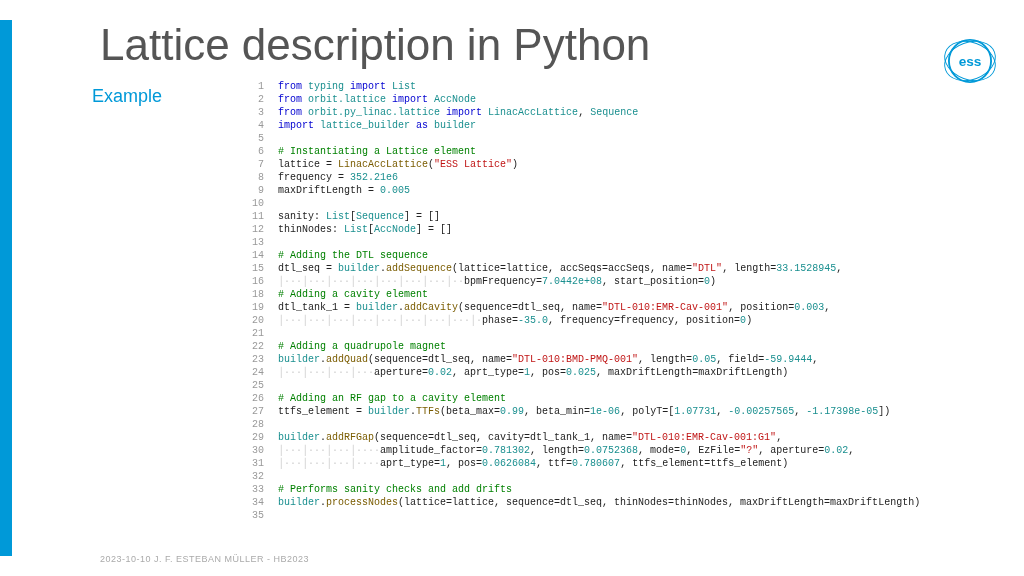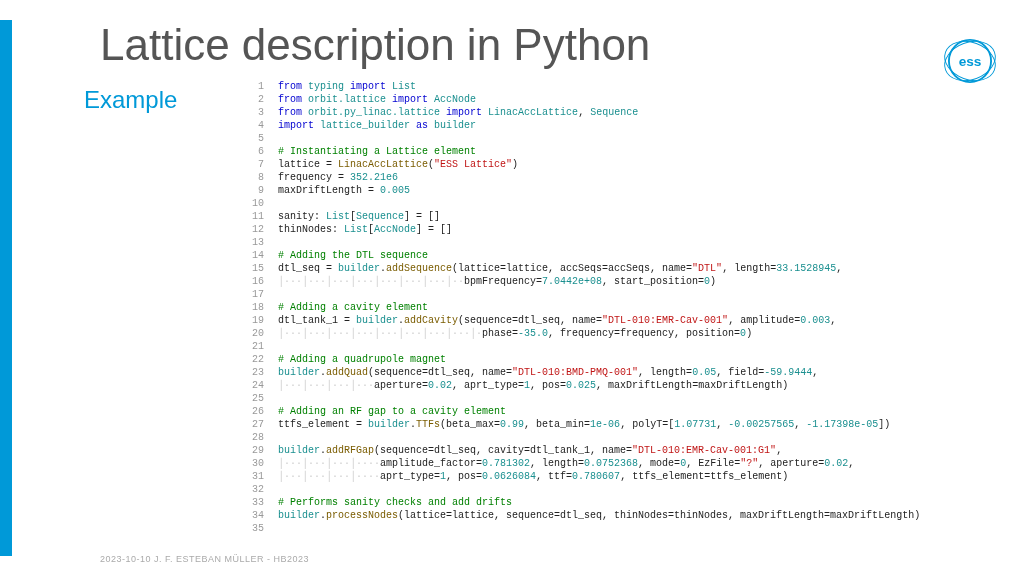--- a/index.html
+++ b/index.html
@@ -12,22 +12,22 @@
   }
   .blue-bar {
     position: absolute; left: 0; top: 20px; width: 12px; height: 536px;
     background: #0099d8;
   }
   .title {
     position: absolute; left: 100px; top: 20px;
     font-size: 44px; font-weight: 300; color: #555;
   }
   .subtitle {
-    position: absolute; left: 84px; top: 86px;
-    font-size: 24px; font-weight: 400; color: #0099d8;
+    position: absolute; left: 92px; top: 86px;
+    font-size: 18px; font-weight: 400; color: #0099d8;
   }
   .logo {
     position: absolute; right: 23px; top: 30px; width: 62px; height: 62px;
   }
   .code-block {
     position: absolute; left: 240px; top: 80px; width: 770px;
     font-family: "Consolas", "Courier New", monospace;
     font-size: 10px; line-height: 13px;
   }
   .code-line { display: flex; white-space: pre; }
@@ -72,23 +72,22 @@
     <div class="code-line"><span class="lineno">7</span><span class="plain">lattice = </span><span class="fn">LinacAccLattice</span><span class="plain">(</span><span class="str">"ESS Lattice"</span><span class="plain">)</span></div>
     <div class="code-line"><span class="lineno">8</span><span class="plain">frequency = </span><span class="num">352.21e6</span></div>
     <div class="code-line"><span class="lineno">9</span><span class="plain">maxDriftLength = </span><span class="num">0.005</span></div>
     <div class="code-line"><span class="lineno">10</span></div>
     <div class="code-line"><span class="lineno">11</span><span class="plain">sanity: </span><span class="mod">List</span><span class="plain">[</span><span class="mod">Sequence</span><span class="plain">] = []</span></div>
     <div class="code-line"><span class="lineno">12</span><span class="plain">thinNodes: </span><span class="mod">List</span><span class="plain">[</span><span class="mod">AccNode</span><span class="plain">] = []</span></div>
     <div class="code-line"><span class="lineno">13</span></div>
     <div class="code-line"><span class="lineno">14</span><span class="cmt"># Adding the DTL sequence</span></div>
     <div class="code-line"><span class="lineno">15</span><span class="plain">dtl_seq = </span><span class="mod">builder</span><span class="plain">.</span><span class="fn">addSequence</span><span class="plain">(lattice=lattice, accSeqs=accSeqs, name=</span><span class="str">"DTL"</span><span class="plain">, length=</span><span class="num">33.1528945</span><span class="plain">,</span></div>
     <div class="code-line"><span class="lineno">16</span><span class="guide">│···│···│···│···│···│···│···│··</span><span class="plain">bpmFrequency=</span><span class="num">7.0442e+08</span><span class="plain">, start_position=</span><span class="num">0</span><span class="plain">)</span></div>
-    <div class="code-line"><span class="lineno">17</span></div>
     <div class="code-line"><span class="lineno">18</span><span class="cmt"># Adding a cavity element</span></div>
-    <div class="code-line"><span class="lineno">19</span><span class="plain">dtl_tank_1 = </span><span class="mod">builder</span><span class="plain">.</span><span class="fn">addCavity</span><span class="plain">(sequence=dtl_seq, name=</span><span class="str">"DTL-010:EMR-Cav-001"</span><span class="plain">, amplitude=</span><span class="num">0.003</span><span class="plain">,</span></div>
+    <div class="code-line"><span class="lineno">19</span><span class="plain">dtl_tank_1 = </span><span class="mod">builder</span><span class="plain">.</span><span class="fn">addCavity</span><span class="plain">(sequence=dtl_seq, name=</span><span class="str">"DTL-010:EMR-Cav-001"</span><span class="plain">, position=</span><span class="num">0.003</span><span class="plain">,</span></div>
     <div class="code-line"><span class="lineno">20</span><span class="guide">│···│···│···│···│···│···│···│···│·</span><span class="plain">phase=</span><span class="num">-35.0</span><span class="plain">, frequency=frequency, position=</span><span class="num">0</span><span class="plain">)</span></div>
     <div class="code-line"><span class="lineno">21</span></div>
     <div class="code-line"><span class="lineno">22</span><span class="cmt"># Adding a quadrupole magnet</span></div>
     <div class="code-line"><span class="lineno">23</span><span class="mod">builder</span><span class="plain">.</span><span class="fn">addQuad</span><span class="plain">(sequence=dtl_seq, name=</span><span class="str">"DTL-010:BMD-PMQ-001"</span><span class="plain">, length=</span><span class="num">0.05</span><span class="plain">, field=</span><span class="num">-59.9444</span><span class="plain">,</span></div>
     <div class="code-line"><span class="lineno">24</span><span class="guide">│···│···│···│···</span><span class="plain">aperture=</span><span class="num">0.02</span><span class="plain">, aprt_type=</span><span class="num">1</span><span class="plain">, pos=</span><span class="num">0.025</span><span class="plain">, maxDriftLength=maxDriftLength)</span></div>
     <div class="code-line"><span class="lineno">25</span></div>
     <div class="code-line"><span class="lineno">26</span><span class="cmt"># Adding an RF gap to a cavity element</span></div>
     <div class="code-line"><span class="lineno">27</span><span class="plain">ttfs_element = </span><span class="mod">builder</span><span class="plain">.</span><span class="fn">TTFs</span><span class="plain">(beta_max=</span><span class="num">0.99</span><span class="plain">, beta_min=</span><span class="num">1e-06</span><span class="plain">, polyT=[</span><span class="num">1.07731</span><span class="plain">, </span><span class="num">-0.00257565</span><span class="plain">, </span><span class="num">-1.17398e-05</span><span class="plain">])</span></div>
     <div class="code-line"><span class="lineno">28</span></div>
     <div class="code-line"><span class="lineno">29</span><span class="mod">builder</span><span class="plain">.</span><span class="fn">addRFGap</span><span class="plain">(sequence=dtl_seq, cavity=dtl_tank_1, name=</span><span class="str">"DTL-010:EMR-Cav-001:G1"</span><span class="plain">,</span></div>

